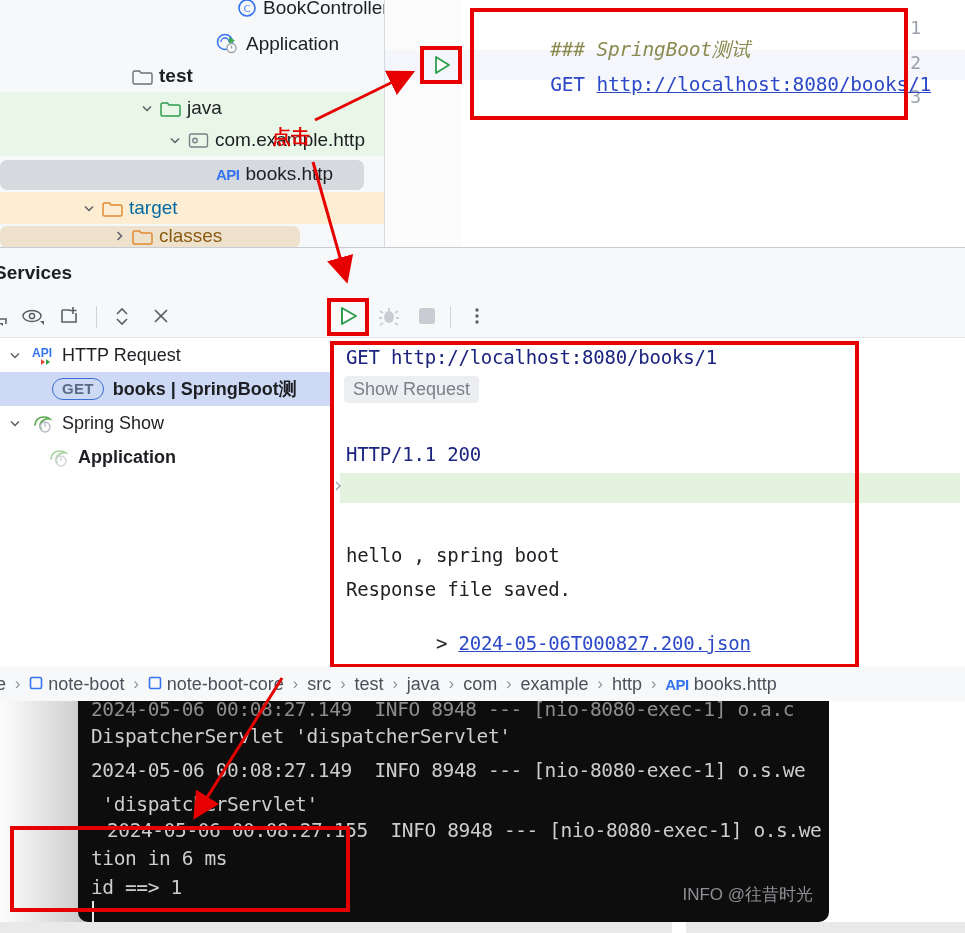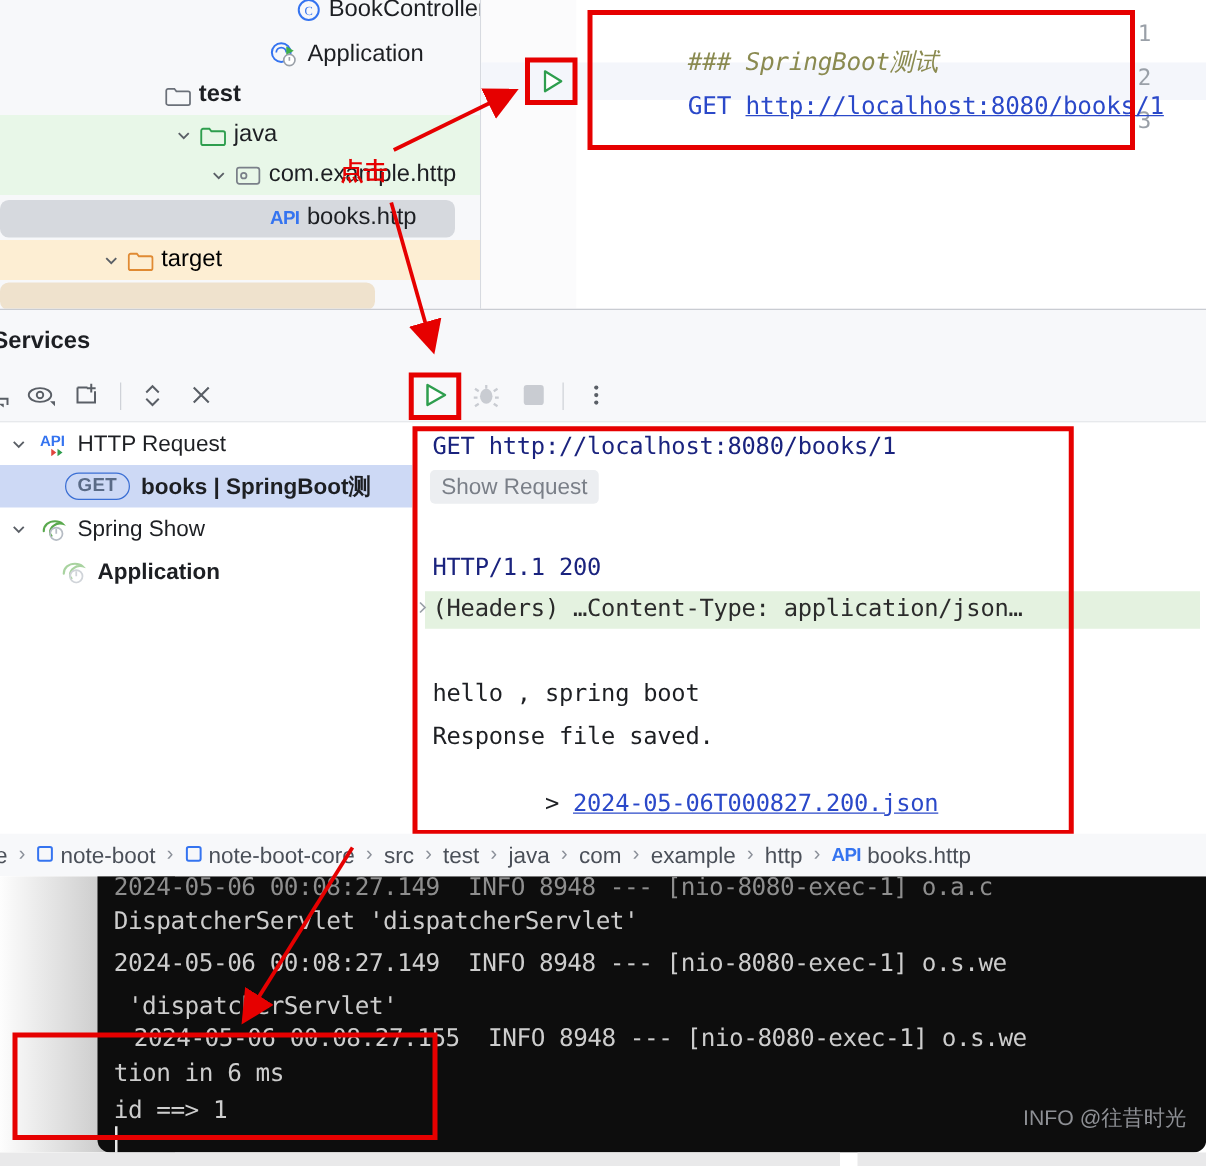--- a/index.html
+++ b/index.html
@@ -145,21 +145,21 @@
   
   .console-wrap {
     position: absolute; left: 0; top: 701px; width: 965px; height: 232px;
     background: #ffffff; overflow: hidden;
   }
   .console-shadow {
     position: absolute; left: 0; top: 0; width: 140px; height: 221px;
     background: linear-gradient(to right, #fdfdfd 0%, #cfcfcf 55%, #8d8d8d 88%, #3a3a3a 100%);
   }
   .console {
-    position: absolute; left: 78px; top: 0; width: 887px; height: 221px;
+    position: absolute; left: 78px; top: 0; width: 751px; height: 221px;
     background: #0d0d0d; border-radius: 0 0 10px 10px; overflow: hidden;
   }
   .cline {
     position: absolute; white-space: pre; font-family: "DejaVu Sans Mono", monospace;
     font-size: 19.5px; color: #cdcdcd; letter-spacing: -0.4px;
   }
   .caret {
     position: absolute; width: 2px; height: 24px; background: #e8e8e8;
   }
   .watermark {
@@ -260,24 +260,37 @@
       <span class="chev" style="font-size:0;">
         <svg width="14" height="14" viewBox="0 0 14 14">
             <path d="M3 5.5 L7 9.5 L11 5.5" fill="none" stroke="#5a5f66" stroke-width="1.5"></path>
           </svg>
       </span>
       <span class="ic" style="margin-left:4px;">
         <svg width="21" height="17" viewBox="0 0 21 17">
             <path d="M1 4.5a1.5 1.5 0 0 1 1.5-1.5h5l1.6 2h9.4a1.5 1.5 0 0 1 1.5 1.5v8a1.5 1.5 0 0 1-1.5 1.5h-16A1.5 1.5 0 0 1 1 14.5z" fill="none" stroke="#e08a33" stroke-width="1.5"></path>
           </svg>
       </span>
-      <span class="lbl" style="color:#000000;">target</span>
+      <span class="lbl" style="color:#0369a1;">target</span>
     </div>
 
     <div class="sel-pill" style="left:0; top:226px; width:300px; height:22px; background:#efe2cd;"></div>
+    <div class="tree-row orange" style="top:224px; padding-left:110px; background:transparent; height:24px;">
+      <span class="chev" style="font-size:0;">
+        <svg width="14" height="14" viewBox="0 0 14 14">
+            <path d="M5.5 3 L9.5 7 L5.5 11" fill="none" stroke="#5a5f66" stroke-width="1.5"></path>
+          </svg>
+      </span>
+      <span class="ic" style="margin-left:4px;">
+        <svg width="21" height="17" viewBox="0 0 21 17">
+            <path d="M1 4.5a1.5 1.5 0 0 1 1.5-1.5h5l1.6 2h9.4a1.5 1.5 0 0 1 1.5 1.5v8a1.5 1.5 0 0 1-1.5 1.5h-16A1.5 1.5 0 0 1 1 14.5z" fill="none" stroke="#e08a33" stroke-width="1.5"></path>
+          </svg>
+      </span>
+      <span class="lbl" style="color:#8a5a12;">classes</span>
+    </div>
 
     <div class="cjk-note" style="left:272px; top:124px;">点击</div>
   </div>
 
   <div class="editor-pane">
     <div class="gutter"></div>
     <div class="ln-highlight" style="top:50px;"></div>
 
     <div class="gnum" style="top:17px;">1</div>
     <div class="gnum" style="top:52px;">2</div>
@@ -421,21 +434,20 @@
       <div class="resp-line r-req" style="left:16px; top:8px;">GET http://localhost:8080/books/1</div>
       <div class="show-request" style="left:14px; top:38px;">Show Request</div>
       <div class="resp-line r-status" style="left:16px; top:105px;">HTTP/1.1 200</div>
 
       <div class="hdr-highlight" style="left:10px; top:135px; width:620px; height:30px;"></div>
       <div class="fold-arrow" style="left:2px; top:141px;">
         <svg width="12" height="14" viewBox="0 0 12 14">
             <path d="M4 3 L8 7 L4 11" fill="none" stroke="#9aa0a8" stroke-width="1.4"></path>
           </svg>
       </div>
-      <div class="resp-line r-head" style="left:16px; top:138px;">(Headers) …Content-Type: application/json…</div>
 
       <div class="resp-line r-body" style="left:16px; top:240px;">Response file saved.</div>
       <div class="resp-line r-body" style="left:16px; top:206px;">hello , spring boot</div>
       <div class="resp-line" style="left:16px; top:272px;">
         <span class="r-body">&gt; </span><span class="r-link">2024-05-06T000827.200.json</span>
       </div>
     </div>
   </div>
 
   <div class="redbox-thick" style="left:327px; top:298px; width:42px; height:38px;"></div>

